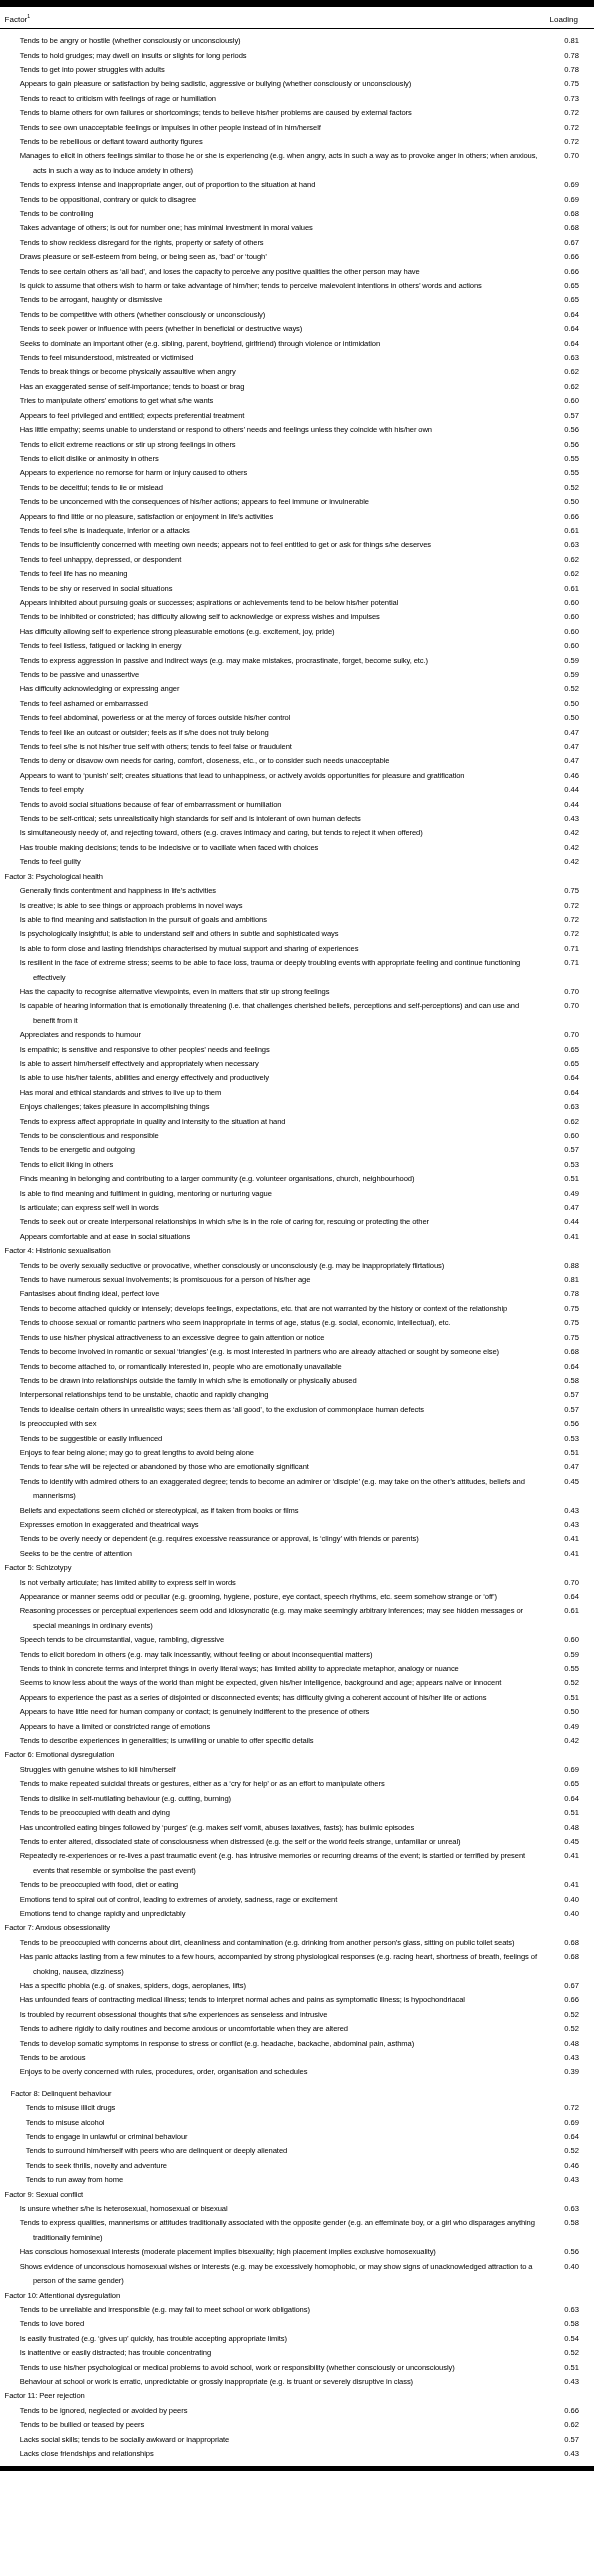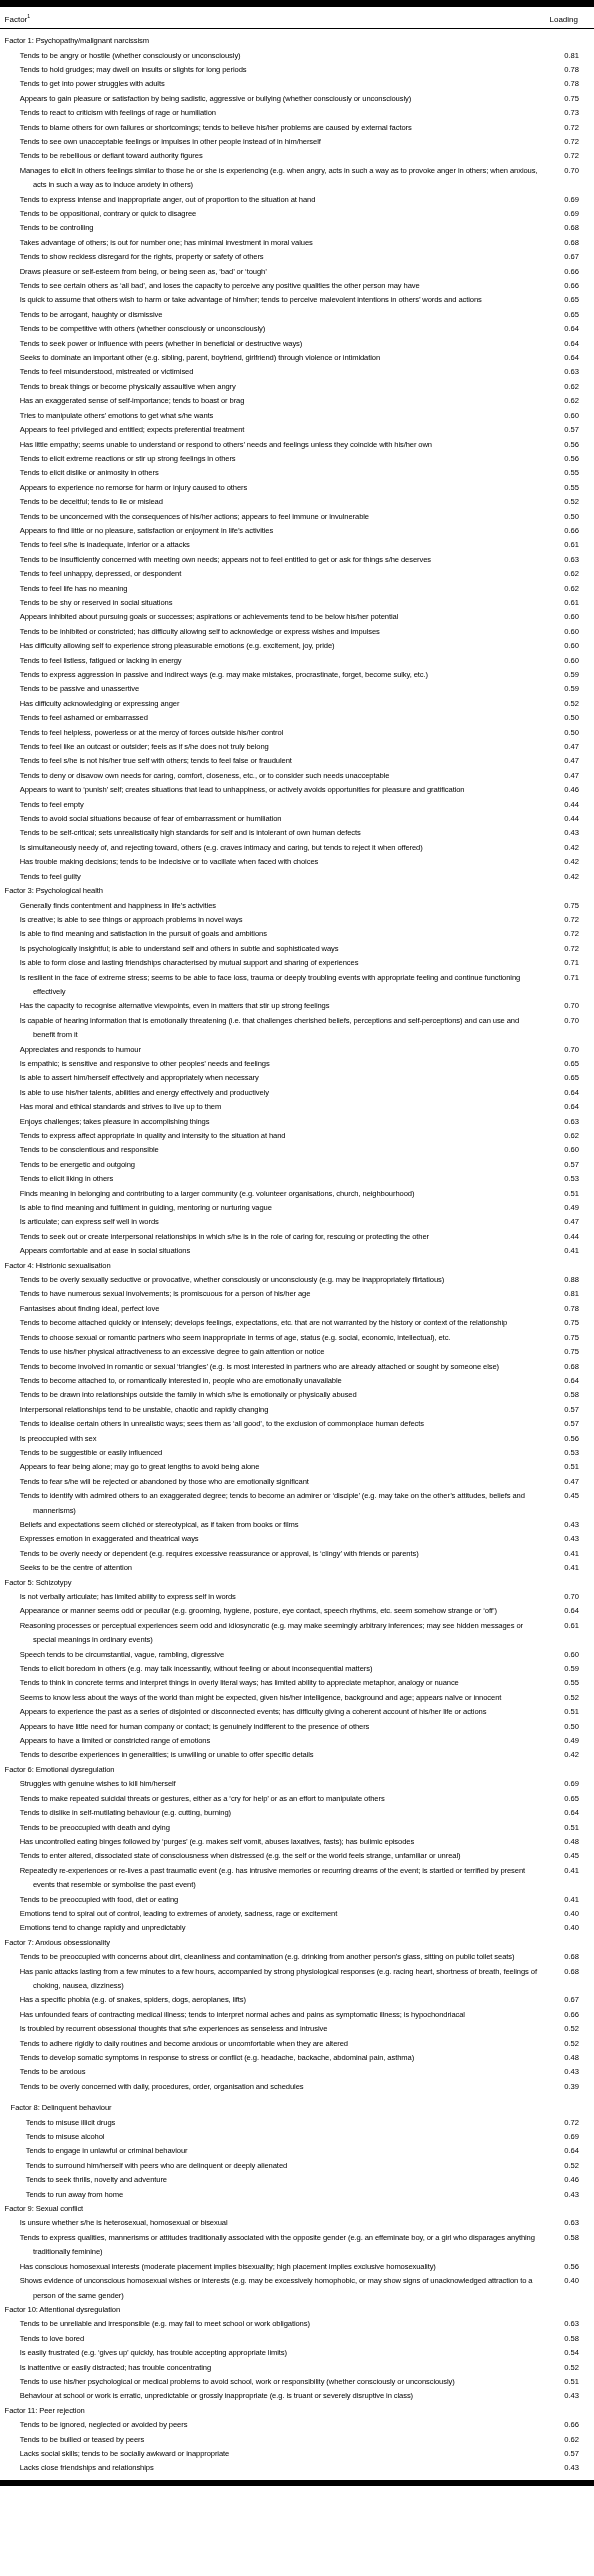--- a/index.html
+++ b/index.html
@@ -62,21 +62,20 @@
 
   <div class="thead">
     <div>
       <span>Factor</span><sup>1</sup>
     </div>
     <div>Loading</div>
   </div>
 
   <div class="tbody">
   <div class="section">
-    <div class="section-title">Factor 1: Psychopathy/malignant narcissism</div>
     <div class="items">
 
   <div class="row">
     <div class="txt">Tends to be angry or hostile (whether consciously or unconsciously)</div>
     <div class="val">0.81</div>
   </div>
 
   <div class="row">
     <div class="txt">Tends to hold grudges; may dwell on insults or slights for long periods</div>
     <div class="val">0.78</div>
@@ -300,21 +299,21 @@
     <div class="txt">Has difficulty acknowledging or expressing anger</div>
     <div class="val">0.52</div>
   </div>
 
   <div class="row">
     <div class="txt">Tends to feel ashamed or embarrassed</div>
     <div class="val">0.50</div>
   </div>
 
   <div class="row">
-    <div class="txt">Tends to feel helpless, powerless or at the mercy of forces outside his/her control</div>
+    <div class="txt">Tends to feel abdominal, powerless or at the mercy of forces outside his/her control</div>
     <div class="val">0.50</div>
   </div>
 
   <div class="row">
     <div class="txt">Tends to feel like an outcast or outsider; feels as if s/he does not truly belong</div>
     <div class="val">0.47</div>
   </div>
 
   <div class="row">
     <div class="txt">Tends to feel s/he is not his/her true self with others; tends to feel false or fraudulent</div>
@@ -545,21 +544,21 @@
     <div class="txt">Is preoccupied with sex</div>
     <div class="val">0.56</div>
   </div>
 
   <div class="row">
     <div class="txt">Tends to be suggestible or easily influenced</div>
     <div class="val">0.53</div>
   </div>
 
   <div class="row">
-    <div class="txt">Appears to fear being alone; may go to great lengths to avoid being alone</div>
+    <div class="txt">Enjoys to fear being alone; may go to great lengths to avoid being alone</div>
     <div class="val">0.51</div>
   </div>
 
   <div class="row">
     <div class="txt">Tends to fear s/he will be rejected or abandoned by those who are emotionally significant</div>
     <div class="val">0.47</div>
   </div>
 
   <div class="row">
     <div class="txt">Tends to identify with admired others to an exaggerated degree; tends to become an admirer or ‘disciple’ (e.g. may take on the other’s attitudes, beliefs and mannerisms)</div>
@@ -740,21 +739,21 @@
     <div class="txt">Tends to develop somatic symptoms in response to stress or conflict (e.g. headache, backache, abdominal pain, asthma)</div>
     <div class="val">0.48</div>
   </div>
 
   <div class="row">
     <div class="txt">Tends to be anxious</div>
     <div class="val">0.43</div>
   </div>
 
   <div class="row">
-    <div class="txt">Tends to be overly concerned with daily, procedures, order, organisation and schedules</div>
+    <div class="txt">Enjoys to be overly concerned with rules, procedures, order, organisation and schedules</div>
     <div class="val">0.39</div>
   </div>
 </div>
   </div>
 
   <div class="section extra-gap">
     <div class="section-title">Factor 8: Delinquent behaviour</div>
     <div class="items">
   <div class="row">
     <div class="txt">Tends to misuse illicit drugs</div>

